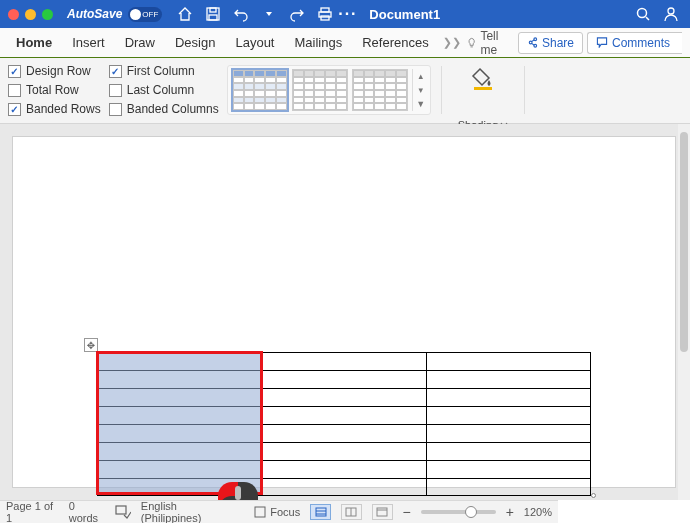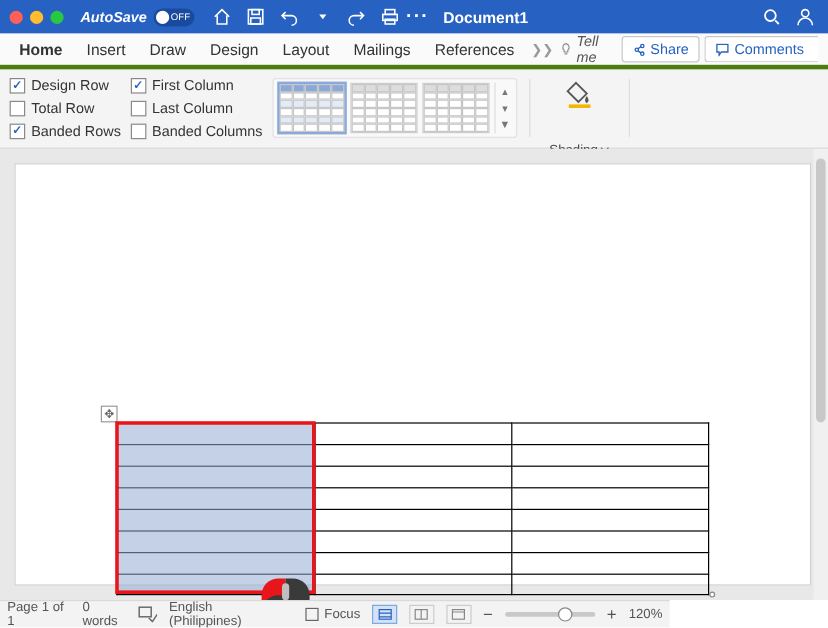--- a/index.html
+++ b/index.html
@@ -13,25 +13,25 @@
 .autosave { margin-left: 14px; font-size: 12px; font-weight: 600; font-style: italic; }
 .aswitch { display: inline-flex; align-items: center; margin-left: 6px; background: #1a4a9e; border-radius: 9px; font-size: 8px; padding: 1px 4px 1px 14px; position: relative; height: 15px; }
 .aswitch::before { content:""; position:absolute; left:2px; width:11px; height:11px; background:#fff; border-radius:50%; }
 .tb-icons { display:flex; margin-left:12px; gap:6px; }
 .tb-icon { width:22px; height:22px; display:flex; align-items:center; justify-content:center; color:#fff; }
 .ellips { margin-left:2px; font-weight:bold; letter-spacing:1px; }
 .docname { margin-left:12px; font-weight:700; font-size:13px; }
 .titlebar-right { margin-left:auto; display:flex; gap:6px; }
 
 
-.ribbon-tabs { height: 30px; background: #fafafa; border-bottom: 4px solid #4d7c0f; display:flex; align-items:center; padding: 0 8px; font-size: 13px; gap: 4px; }
+.ribbon-tabs { height: 30px; background: #fafafa; border-bottom: 1px solid #4d7c0f; display:flex; align-items:center; padding: 0 8px; font-size: 13px; gap: 4px; }
 .rtab { padding: 6px 8px; color:#333; cursor:pointer; }
 .rtab.active { font-weight: 600; }
 .chev { color:#999; font-size:11px; padding:0 2px; }
-.bulb { display:flex; align-items:center; gap:4px; color:#555; font-size:12px;font-style:italic; }
+.bulb { display:flex; align-items:center; gap:4px; color:#555; font-size:12px; }
 .spacer { flex:1; }
 .share-btn, .comments-btn { border:1px solid #c9c9c9; background:#fff; border-radius:3px; font-size:12px; padding:6px 8px; color:#2762c2; display:flex; align-items:center; gap:4px; height:22px;}
 .comments-btn { border-radius: 3px 0 0 3px; border-right: none; padding-right: 12px; }
 
 
 .ribbon { height: 66px; background:#f4f4f4; border-bottom:1px solid #d6d6d6; display:flex; align-items:flex-start; padding:6px 8px; gap:8px;}
 .chk-col { display:flex; flex-direction:column; gap:5px; font-size:12px; color:#333; }
 .chk-row { display:flex; align-items:center; gap:5px; }
 .chk { width:13px; height:13px; border:1px solid #888; background:#fff; display:inline-flex; align-items:center; justify-content:center; font-size:10px; color:#2762c2; }
 .chk.on::after { content:"✓"; font-weight:bold; }

